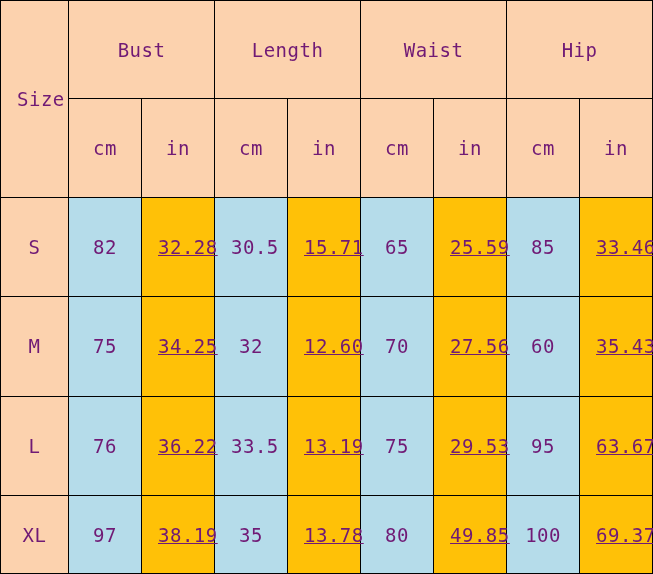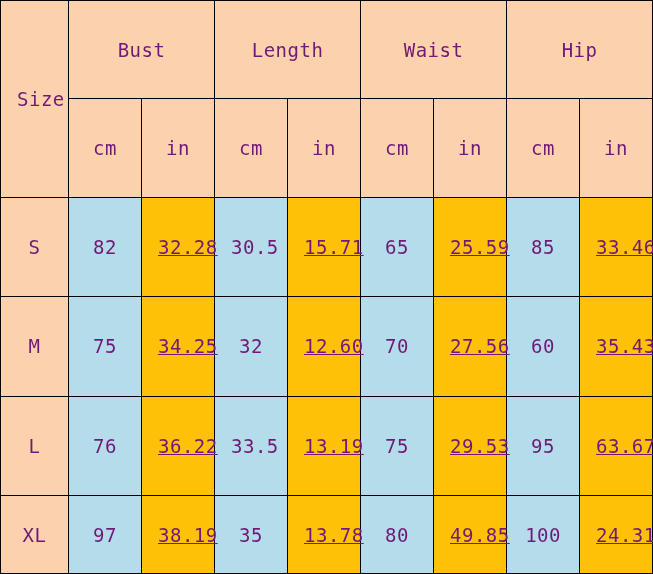--- a/index.html
+++ b/index.html
@@ -161,16 +161,16 @@
 
     <tr style="height:76px;">
       <td class="c-size row-label">XL</td>
       <td class="c-cm value">97</td>
       <td class="c-in value">38.19</td>
       <td class="c-cm value">35</td>
       <td class="c-in value">13.78</td>
       <td class="c-cm value">80</td>
       <td class="c-in value">49.85</td>
       <td class="c-cm value">100</td>
-      <td class="c-in value">24.31</td>
+      <td class="c-in value">69.37</td>
     </tr>
   </tbody>
 </table>
 
 </body></html>

